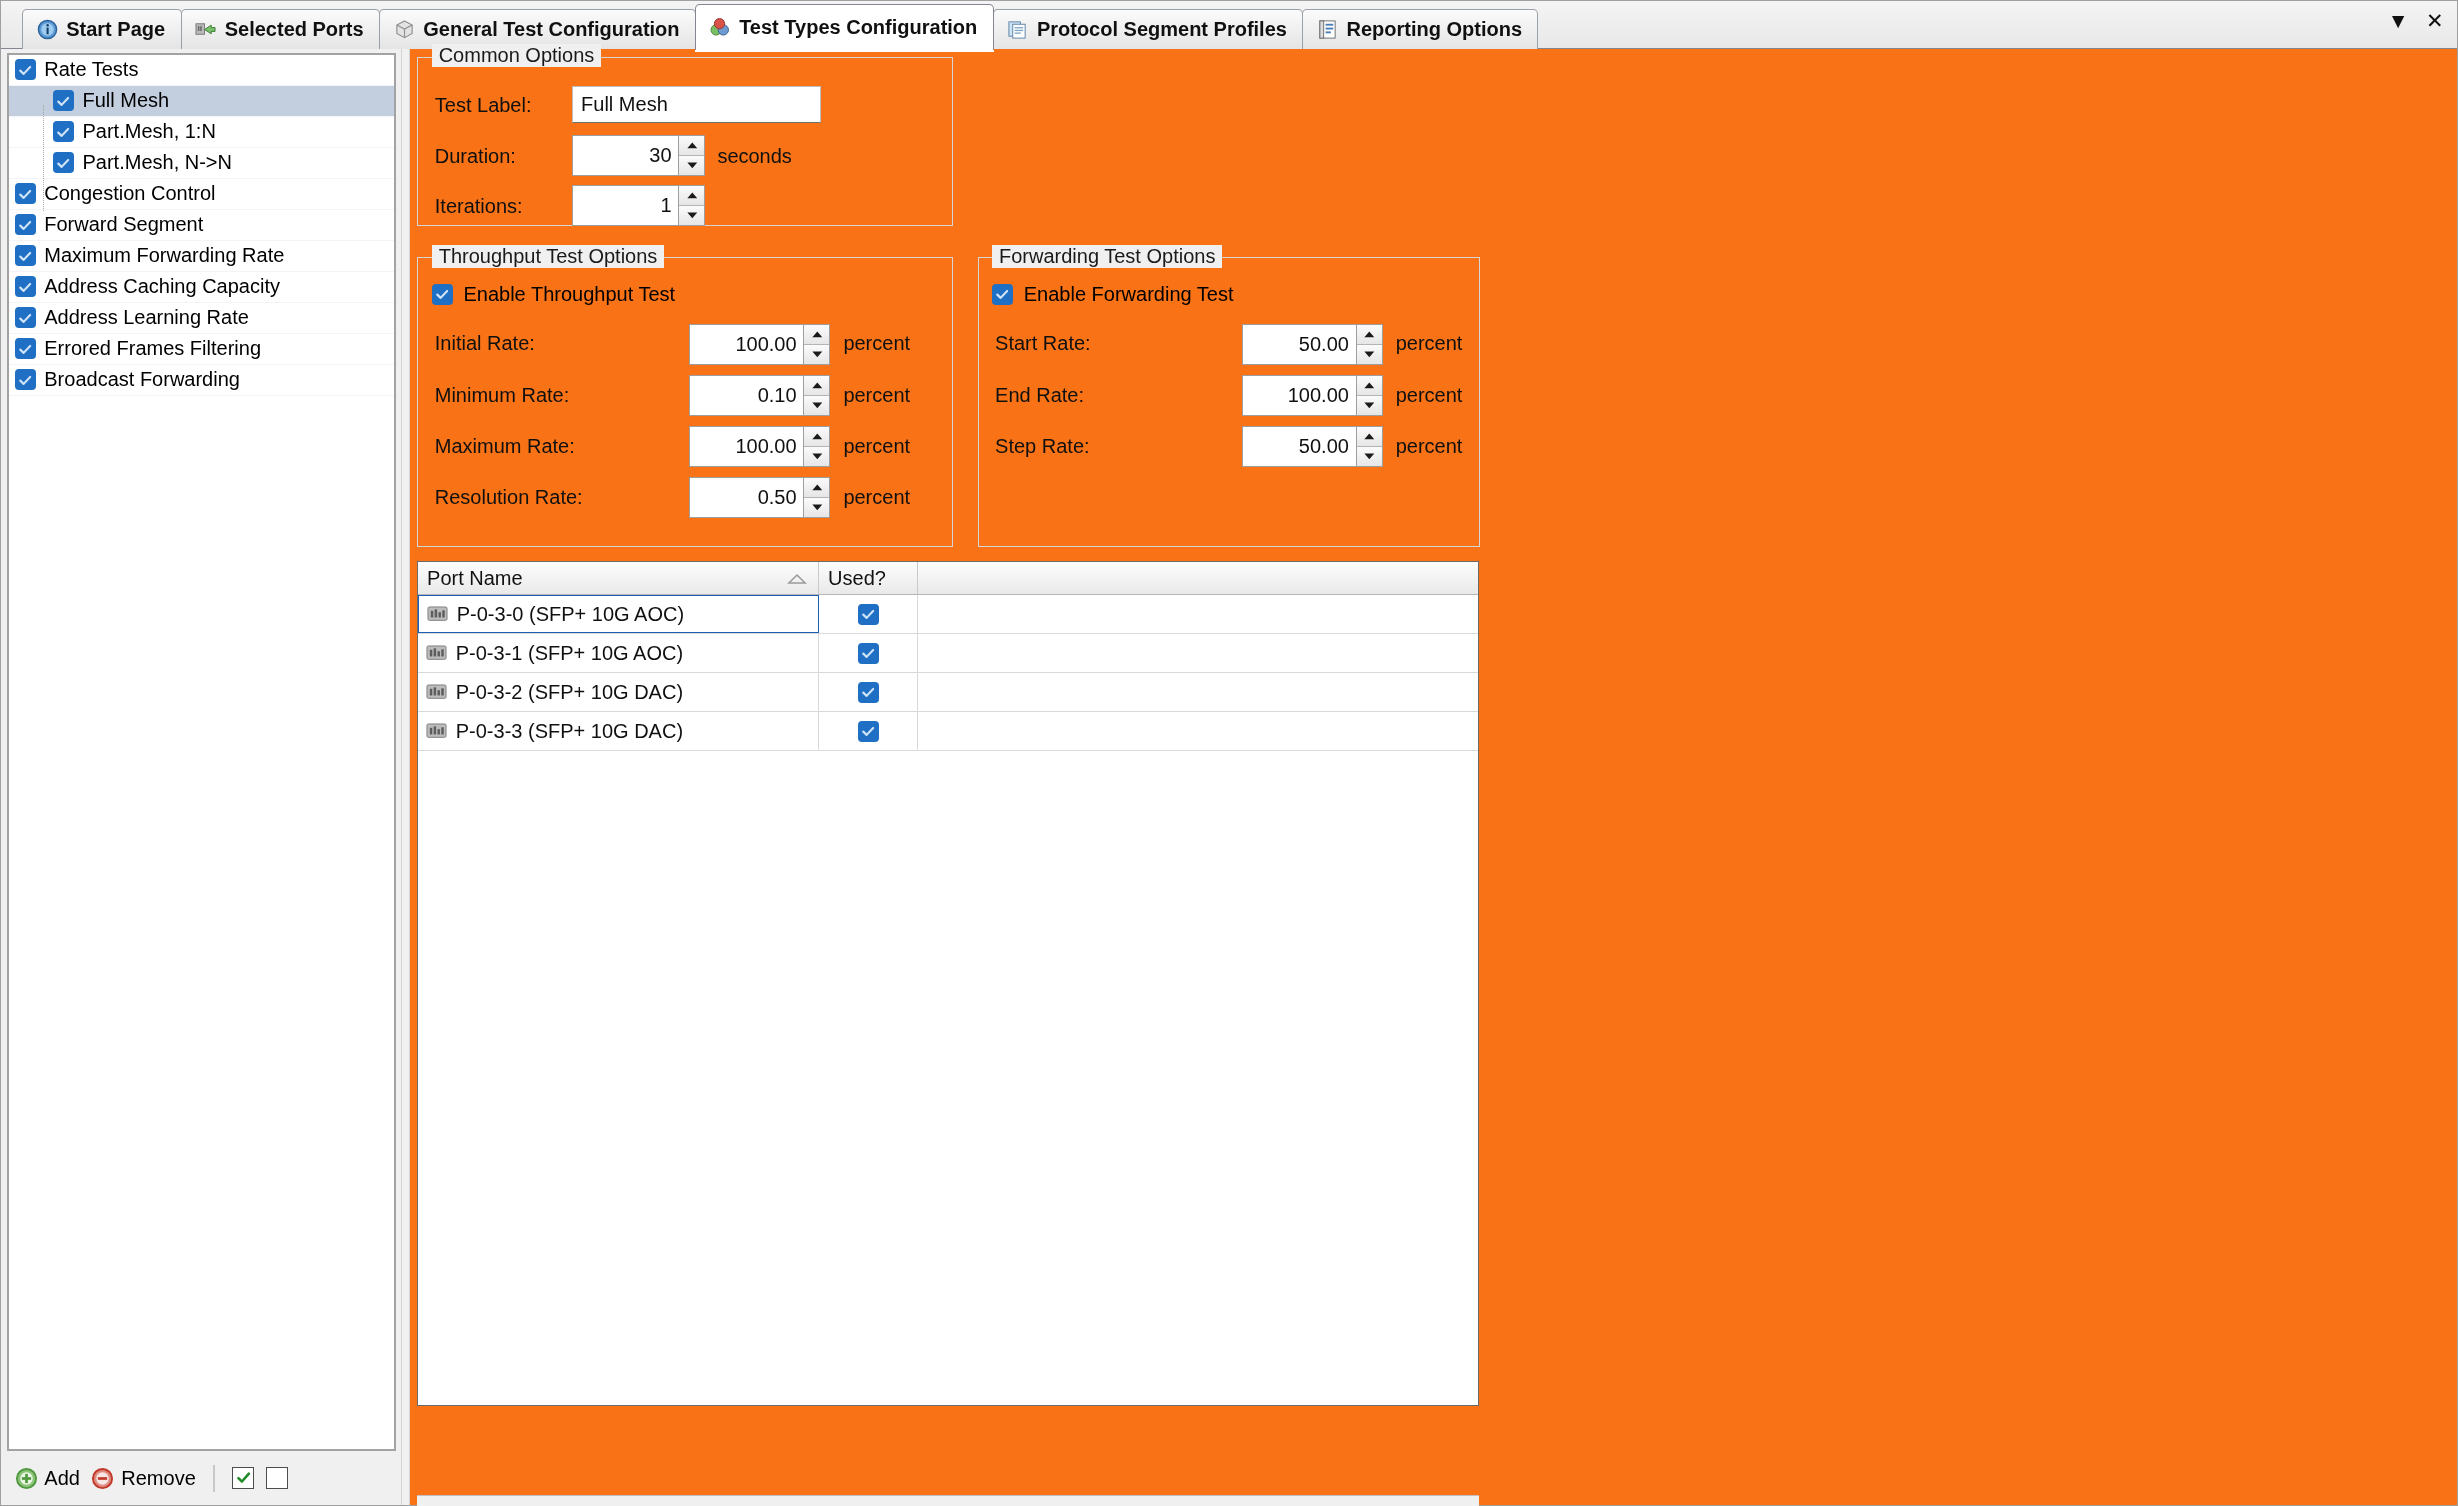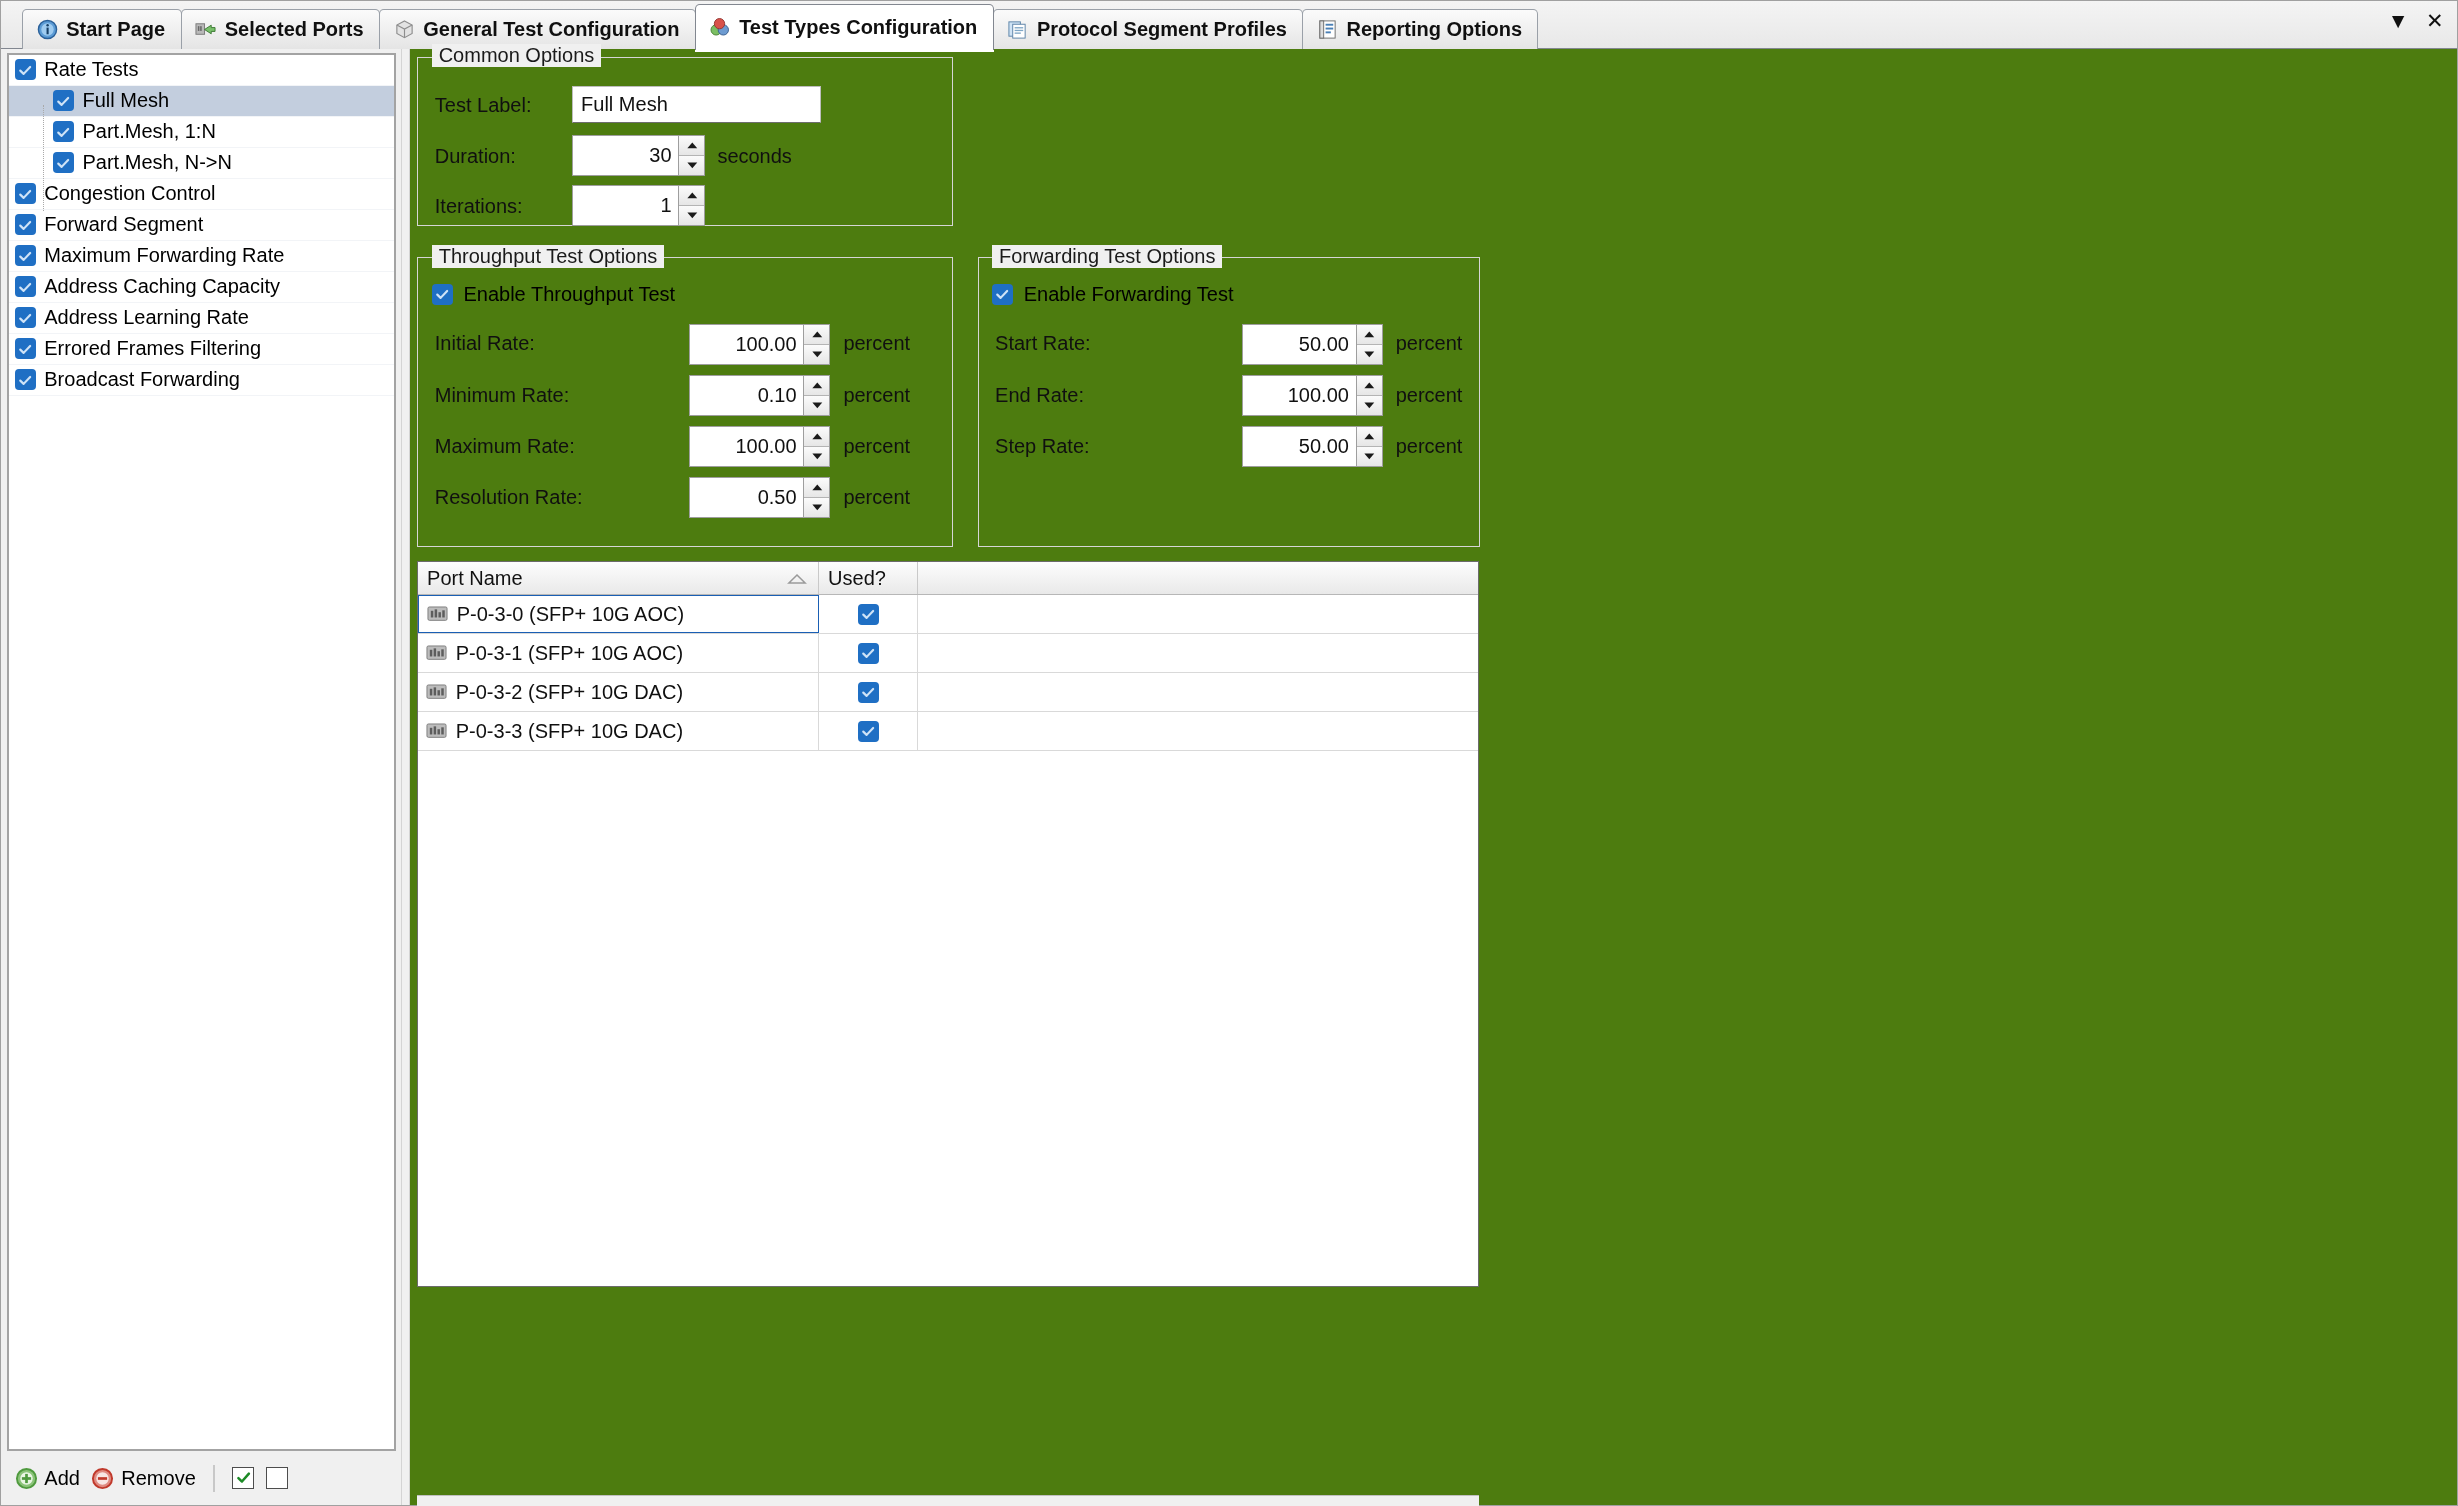--- a/index.html
+++ b/index.html
@@ -139,21 +139,21 @@
     border-left:1px solid #d4d4d4;
     border-right:1px solid #d4d4d4;
     box-sizing:border-box;
     cursor:col-resize;
   }
 
   
   .rightpane{
     flex:1 1 auto;
     position:relative;
-    background:#4d7c0f;
+    background:#f97316;
     min-width:0;
     text-decoration:underline;
   }
 
   .group{
     position:absolute;
     border:1px solid #d6d6d6;
     box-sizing:border-box;
     background:transparent;
   }
@@ -683,21 +683,21 @@
             <span class="sb">
                 <svg viewBox="0 0 13 9">
                   <path d="M6.5 7.6 L1.4 1.6 L11.6 1.6 Z" fill="#1a1a1a"></path>
                 </svg>
               </span>
           </span>
         </div>
         <span class="lbl" style="left:417px; top:177px;">percent</span>
       </div>
 
-      <div class="portpanel" style="left:7.7px; top:512px; width:1062px; height:726px;">
+      <div class="portpanel" style="left:7.7px; top:512px; width:1062px; height:845px;">
 
         <div class="grid">
           <div class="ghead">
             <div class="gh c1">
               <span>Port Name</span>
               <svg class="sortarrow" viewBox="0 0 21 12">
                 <path d="M10.5 2 L19 10.5 L2 10.5 Z" fill="none" stroke="#9a9a9a" stroke-width="1.6"></path>
               </svg>
             </div>
             <div class="gh c2">

